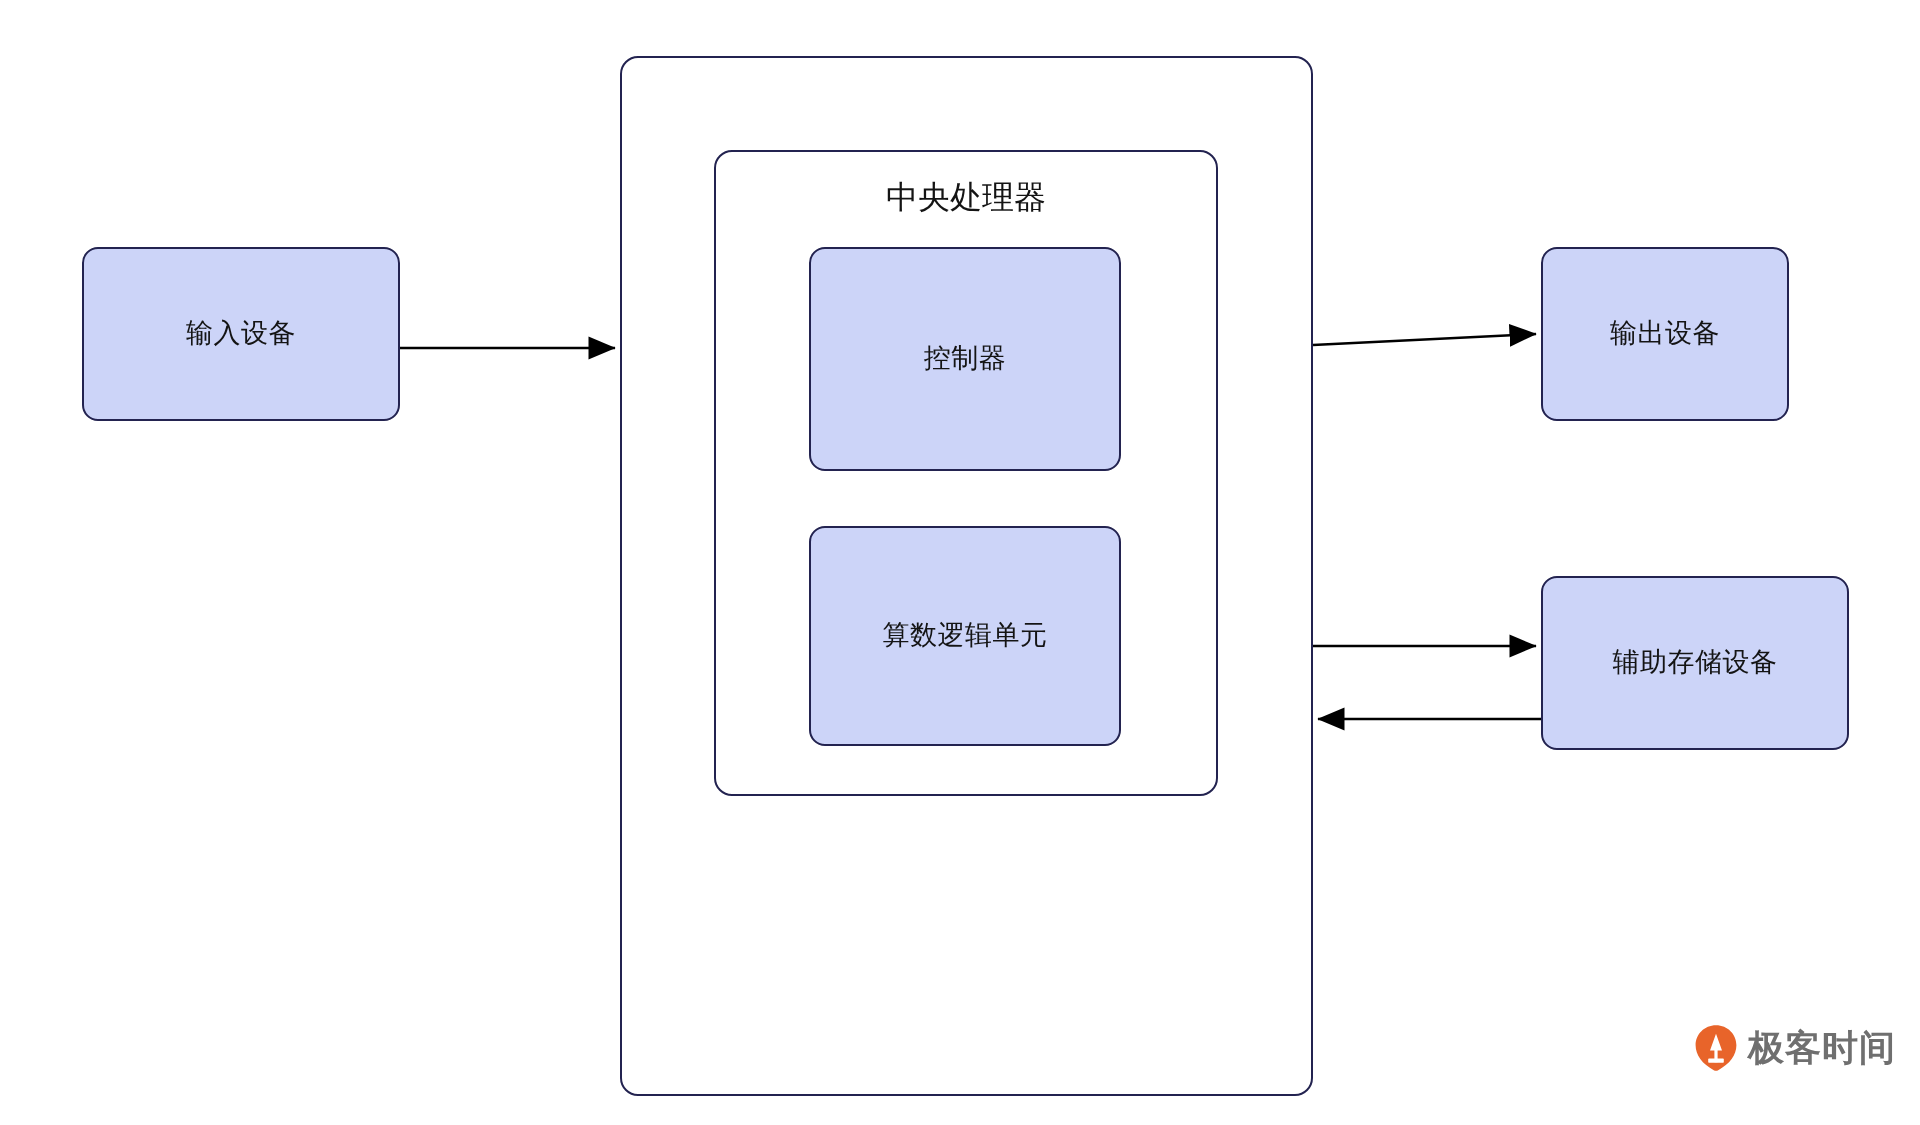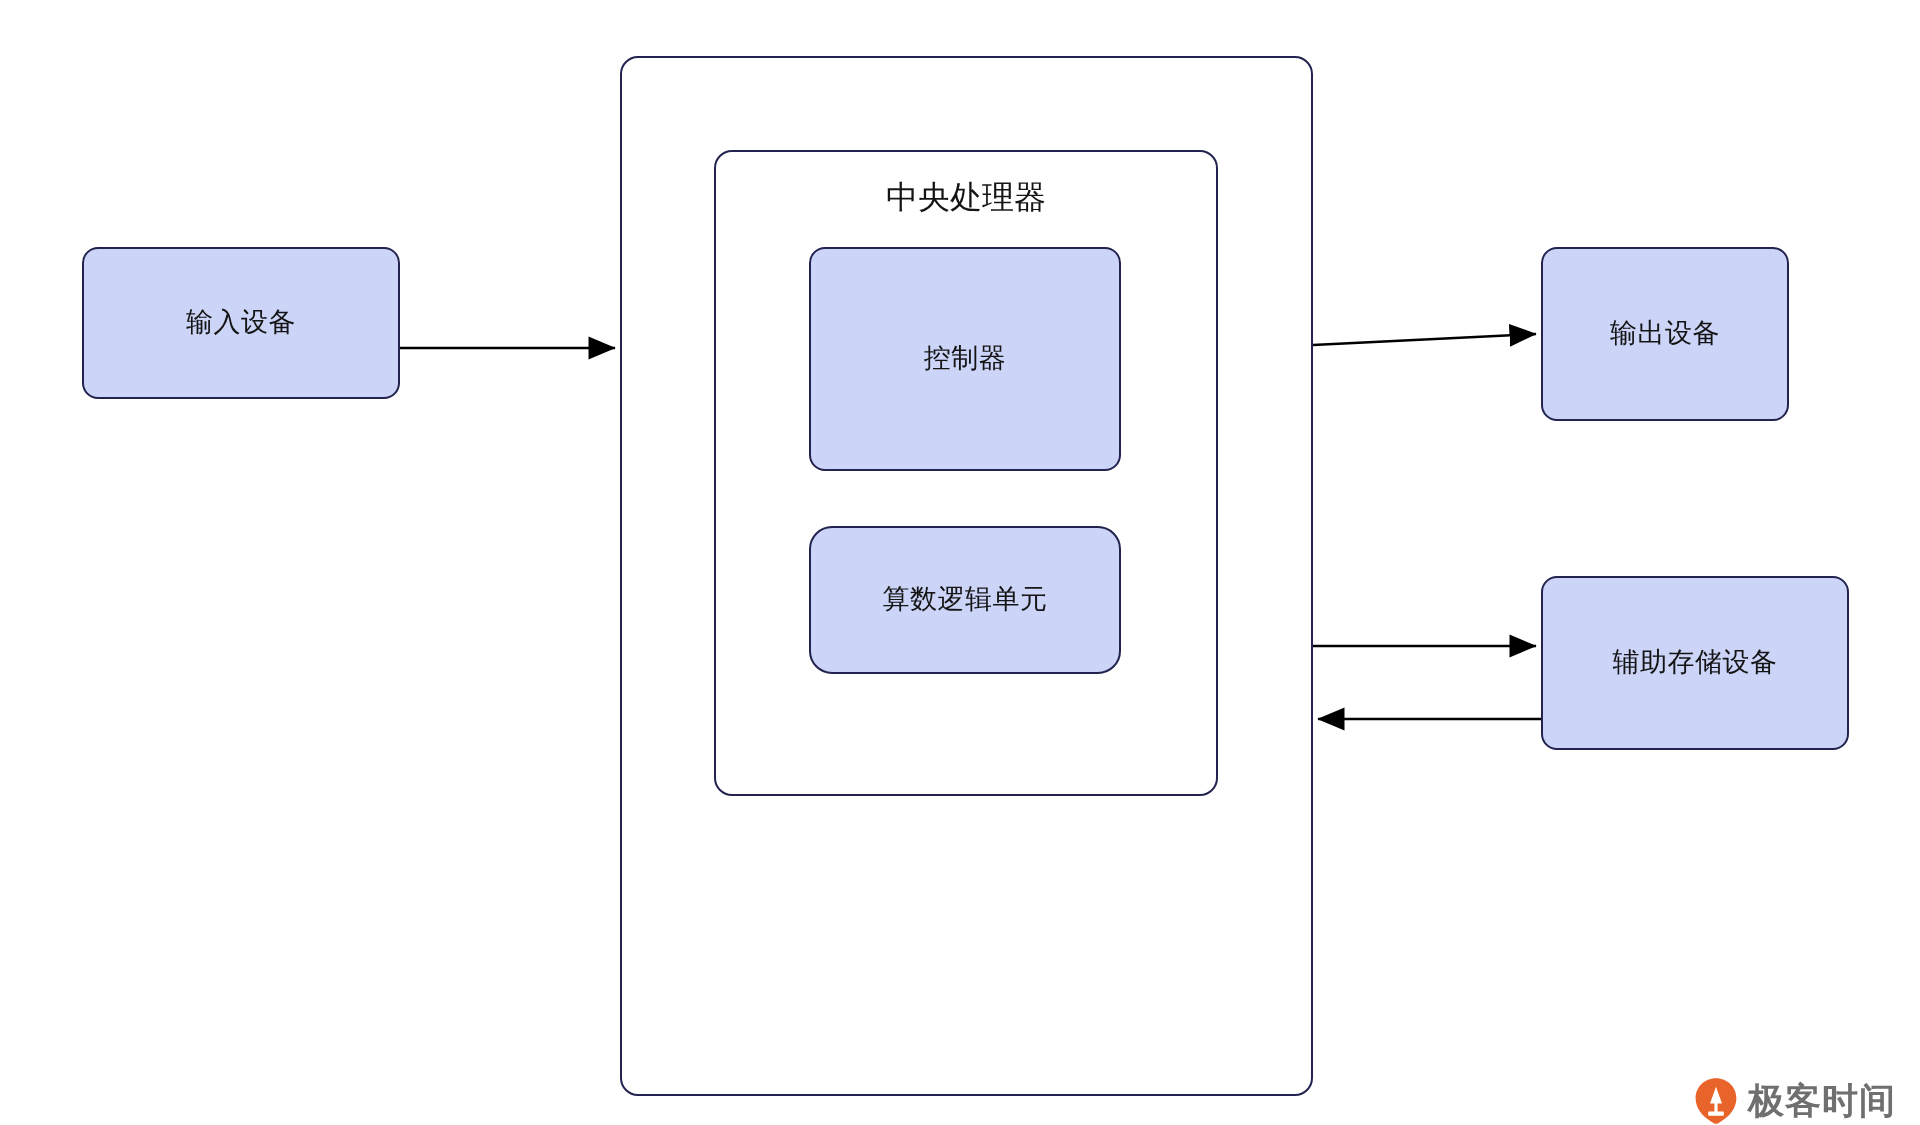--- a/index.html
+++ b/index.html
@@ -87,29 +87,29 @@
 <body>
 
 <div id="canvas" style="background: rgb(255, 255, 255);">
 
   <div class="container-box" id="box-computer" style="left: 620px; top: 56px; width: 693px; height: 1040px; border-color: rgb(35, 35, 80);"></div>
 
   <div class="container-box" id="box-cpu" style="left: 714px; top: 150px; width: 504px; height: 646px; border-color: rgb(35, 35, 80);">
     <div class="container-label" style="top: 26px; color: rgb(20, 20, 20);">中央处理器</div>
   </div>
 
-  <div class="node-box" id="node-input" style="left: 82px; top: 247px; width: 318px; height: 152px; background: rgb(204, 212, 248); border-color: rgb(35, 35, 80);">
+  <div class="node-box" id="node-input" style="left: 82px; top: 247px; width: 318px; height: 174px; background: rgb(204, 212, 248); border-color: rgb(35, 35, 80);">
     <span class="node-label" style="color: rgb(20, 20, 20);">输入设备</span>
   </div>
 
   <div class="node-box" id="node-control" style="left: 809px; top: 247px; width: 312px; height: 224px; background: rgb(204, 212, 248); border-color: rgb(35, 35, 80);">
     <span class="node-label" style="color: rgb(20, 20, 20);">控制器</span>
   </div>
 
-  <div class="node-box" id="node-alu" style="left: 809px; top: 526px; width: 312px; height: 148px; background: rgb(204, 212, 248); border-color: rgb(35, 35, 80); border-radius: 23px;">
+  <div class="node-box" id="node-alu" style="left: 809px; top: 526px; width: 312px; height: 220px; background: rgb(204, 212, 248); border-color: rgb(35, 35, 80);">
     <span class="node-label" style="color: rgb(20, 20, 20);">算数逻辑单元</span>
   </div>
 
 
   <div class="node-box" id="node-output" style="left: 1541px; top: 247px; width: 248px; height: 174px; background: rgb(204, 212, 248); border-color: rgb(35, 35, 80);">
     <span class="node-label" style="color: rgb(20, 20, 20);">输出设备</span>
   </div>
 
   <div class="node-box" id="node-storage" style="left: 1541px; top: 576px; width: 308px; height: 174px; background: rgb(204, 212, 248); border-color: rgb(35, 35, 80);">
     <span class="node-label" style="color: rgb(20, 20, 20);">辅助存储设备</span>
@@ -127,21 +127,21 @@
 
     <line x1="400" y1="348" x2="615" y2="348" stroke="#000000" stroke-width="2.6" marker-end="url(#arrowR)"></line>
 
     <line x1="1313" y1="345" x2="1536" y2="334" stroke="#000000" stroke-width="2.6" marker-end="url(#arrowR)"></line>
 
     <line x1="1313" y1="646" x2="1536" y2="646" stroke="#000000" stroke-width="2.6" marker-end="url(#arrowR)"></line>
 
     <line x1="1541" y1="719" x2="1318" y2="719" stroke="#000000" stroke-width="2.6" marker-end="url(#arrowL)"></line>
   </svg>
 
-  <div id="logo" style="left: 1694px; top: 1077px;">
+  <div id="logo" style="left: 1694px; top: 1024px;">
     <svg id="logo-mark" viewBox="0 0 44 48">
       <path d="M22 1.2 C10.4 1.2 1.6 10.2 1.6 21.3 C1.6 30.6 8.0 40.2 20.2 46.4
                C21.3 47.0 22.7 47.0 23.8 46.4 C36.0 40.2 42.4 30.6 42.4 21.3
                C42.4 10.2 33.6 1.2 22 1.2 Z" fill="#e8642a"></path>
       <path d="M22 9.8 L28.0 26.4 L23.6 26.4 L23.6 38.2 L20.4 38.2 L20.4 26.4
                L16.0 26.4 Z" fill="#ffffff"></path>
       <rect x="14.2" y="34.6" width="15.6" height="4.2" rx="0.8" fill="#ffffff"></rect>
     </svg>
     <span id="logo-text" style="color: rgb(111, 111, 111);">极客时间</span>
   </div>

